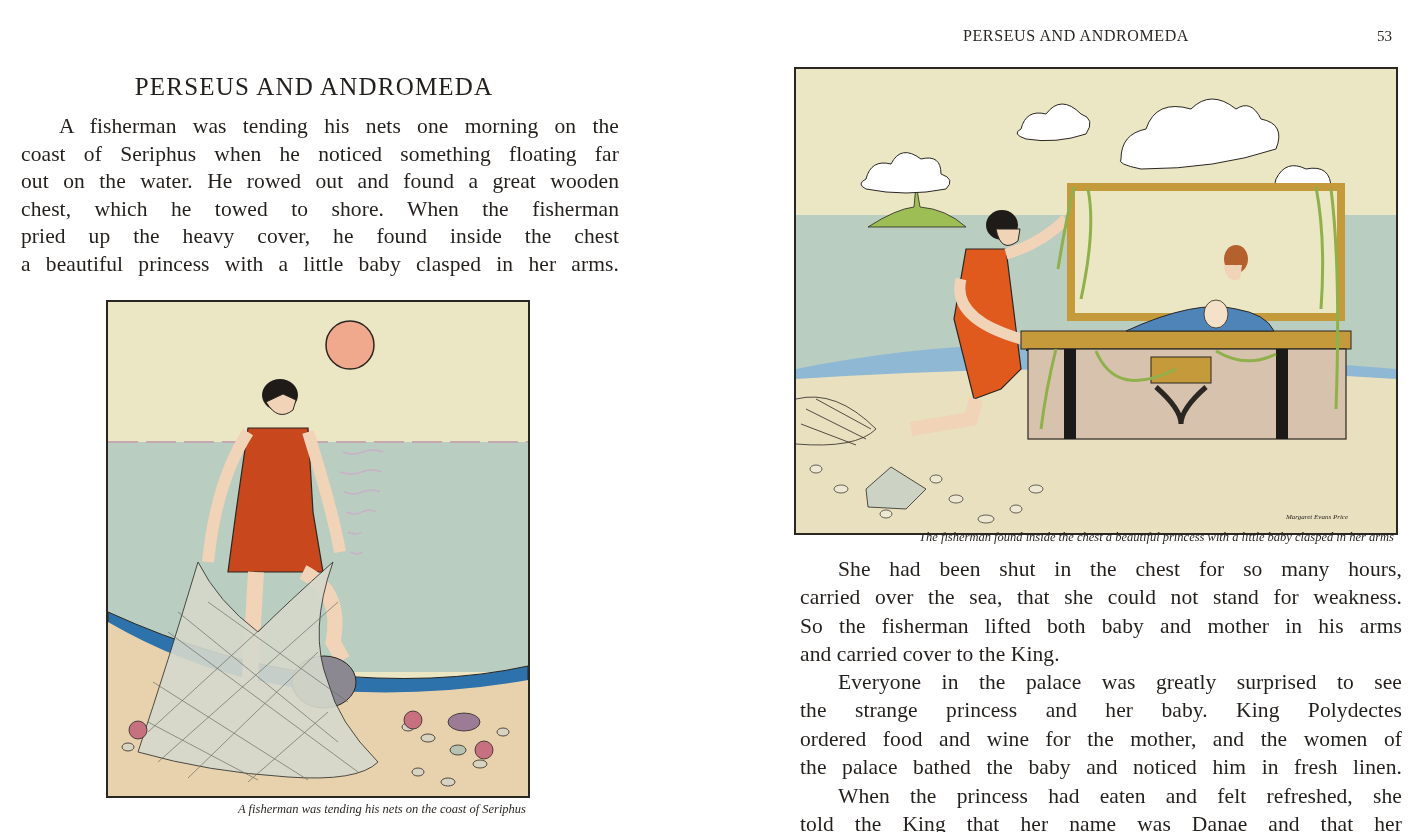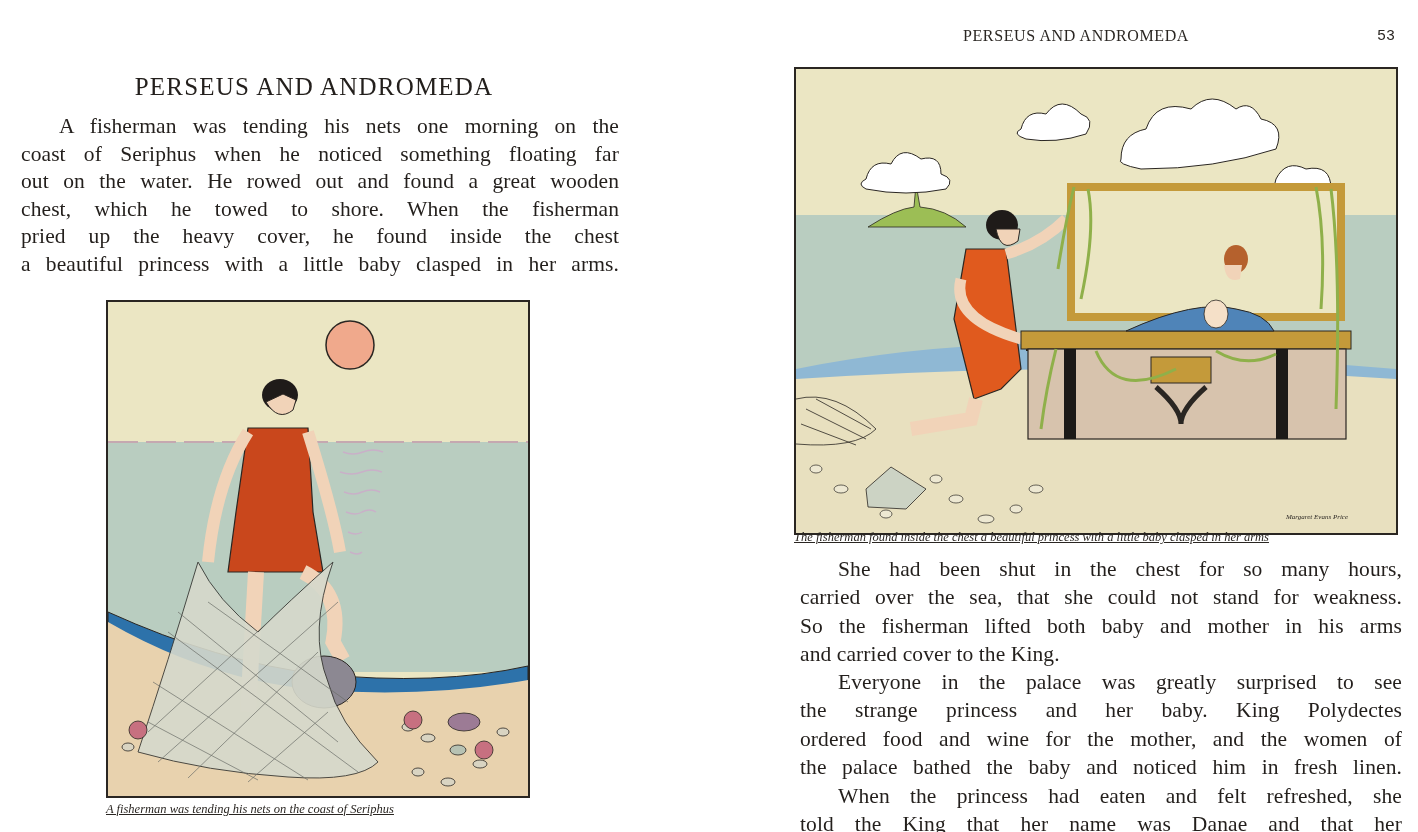--- a/index.html
+++ b/index.html
@@ -21,21 +21,21 @@
   }
   .para .indent { display:inline-block; width:38px; }
   .para-last { text-align-last:left; }
 
   .running-head {
     position:absolute; top:14px; font-size:16px; letter-spacing:0.6px; color:#2a2622;
   }
   .page-num { position:absolute; font-size:15px; color:#2a2622; }
 
   .caption {
-    position:absolute; font-style:italic; font-size:12.5px; text-align:left; color:#2a2622;text-decoration:underline;
+    position:absolute; font-style:italic; font-size:12.5px; text-align:right; color:#2a2622;
   }
 
   .illus {
     position:absolute; border:2px solid #2a2622; overflow:hidden; background:#84cc16;
   }
   .illus svg { display:block; width:100%; height:100%; }
 </style>
 </head>
 <body>
 
@@ -98,21 +98,21 @@
       <circle cx="305" cy="418" r="9" fill="#c77080" stroke="#2a2622" stroke-width="0.8"></circle>
       <circle cx="376" cy="448" r="9" fill="#c77080" stroke="#2a2622" stroke-width="0.8"></circle>
     </svg>
   </div>
   <div class="caption" style="left:106px; top:789px; width:420px;">A fisherman was tending his nets on the coast of Seriphus</div>
   <div class="page-num" style="left:306px; top:837px; width:30px; text-align:left; font-size:12px;">52</div>
 </div>
 
 <div class="page page-right">
   <div class="running-head" style="left:183px;">PERSEUS AND ANDROMEDA</div>
-  <div class="page-num" style="left:597px; top:15px;font-family:Liberation Mono, monospace;">53</div>
+  <div class="page-num" style="left:597px; top:15px;">53</div>
 
   <div class="illus" style="left:14px; top:54px; width:600px; height:464px;">
     <svg viewBox="0 0 600 464" preserveAspectRatio="none">
       <rect x="0" y="0" width="600" height="464" fill="#ebe6c3"></rect>
       <rect x="0" y="146" width="600" height="160" fill="#b9cdc0"></rect>
       <path d="M0 300 Q 150 270 300 276 L 600 300 L 600 315 Q 300 290 0 318 Z" fill="#8fb8d4"></path>
       <path d="M0 310 Q 300 290 600 310 L 600 464 L 0 464 Z" fill="#e8e0bf"></path>
 
       <path d="M72 158 Q 100 140 118 138 L 120 115 L 124 138 Q 150 140 170 158 Z" fill="#9cbe55" stroke="#2a2622" stroke-width="0.8"></path>
 

